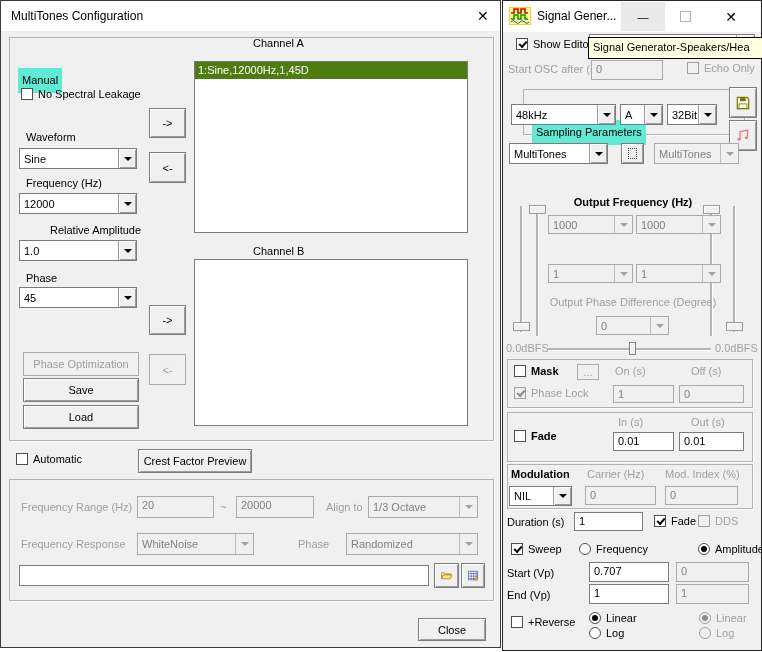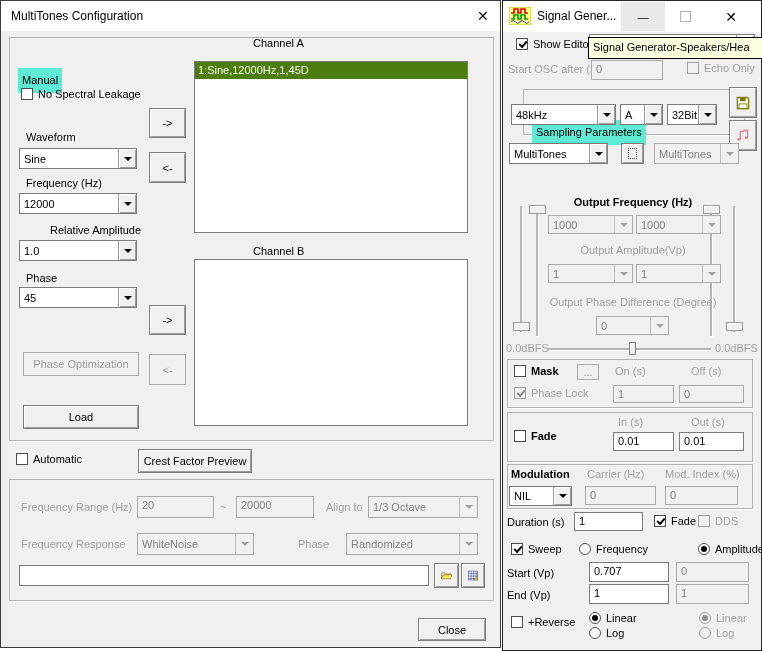--- a/index.html
+++ b/index.html
@@ -107,20 +107,21 @@
         </span>
     </div>
 
     <span class="lbl" style="left:252px;top:244px;">Channel B</span>
     <div class="list" style="left:193px;top:258px;width:274px;height:167px;"></div>
 
     <button class="wbtn" style="left:148px;top:304px;width:37px;height:30px;">-&gt;</button>
     <button class="wbtn disabled" style="left:148px;top:353px;width:37px;height:31px;">&lt;-</button>
 
     <button class="wbtn disabled" style="left:22px;top:351px;width:116px;height:24px;">Phase Optimization</button>
+    <button class="wbtn" style="left:22px;top:377px;width:116px;height:24px;">Save</button>
     <button class="wbtn" style="left:22px;top:404px;width:116px;height:24px;">Load</button>
 
     <div class="check" style="left:15px;top:452px;">
       <span class="cbox"></span>
       <span>Automatic</span>
     </div>
     <button class="wbtn" style="left:137px;top:448px;width:114px;height:24px;">Crest Factor Preview</button>
 
     <div class="groupbox" style="left:8px;top:478px;width:485px;height:122px;"></div>
 
@@ -304,21 +305,20 @@
           <i class="tri"></i>
         </span>
     </div>
     <div class="combo disabled" style="left:133px;top:214px;width:85px;height:19px;">
       <span class="val">1000</span>
       <span class="drop">
           <i class="tri"></i>
         </span>
     </div>
 
-    <span class="lbl gray center" style="left:46px;top:243px;width:168px;">Output Amplitude(Vp)</span>
     <div class="combo disabled" style="left:45px;top:263px;width:85px;height:19px;">
       <span class="val">1</span>
       <span class="drop">
           <i class="tri"></i>
         </span>
     </div>
     <div class="combo disabled" style="left:133px;top:263px;width:85px;height:19px;">
       <span class="val">1</span>
       <span class="drop">
           <i class="tri"></i>

